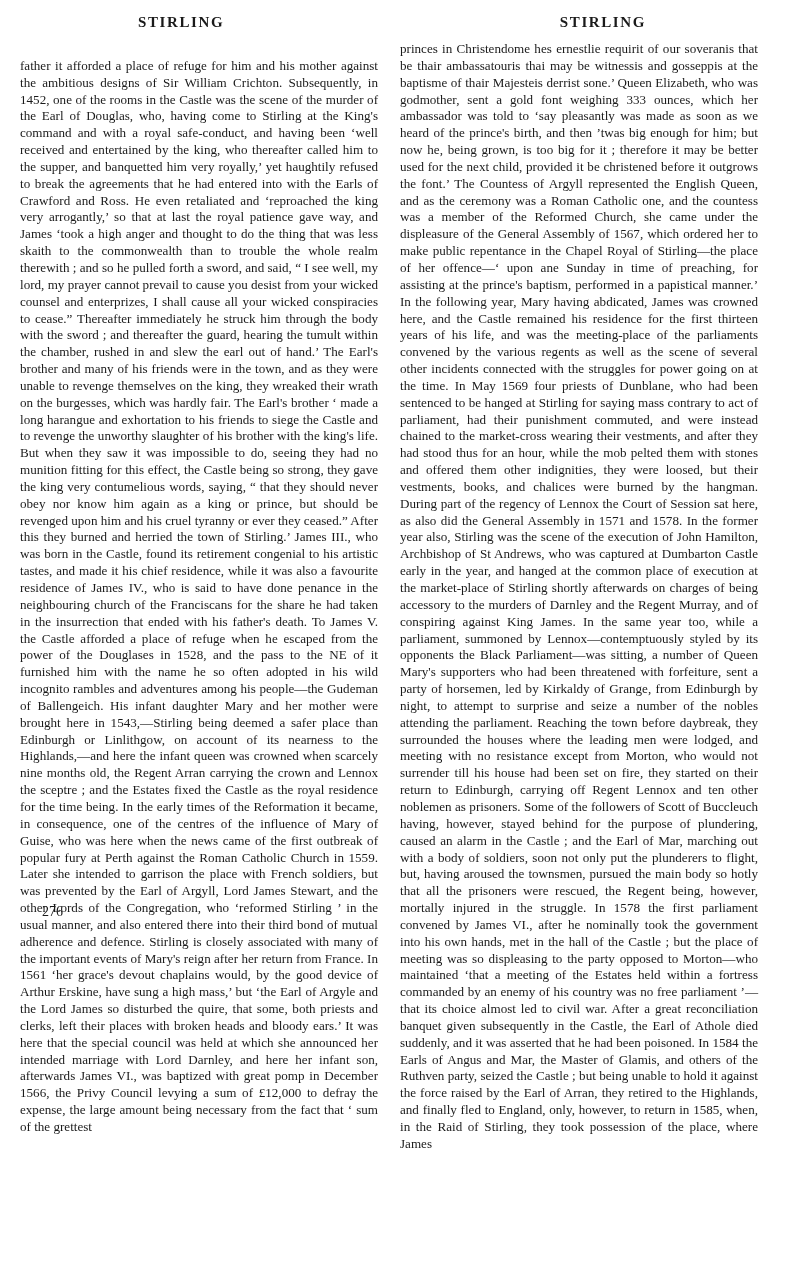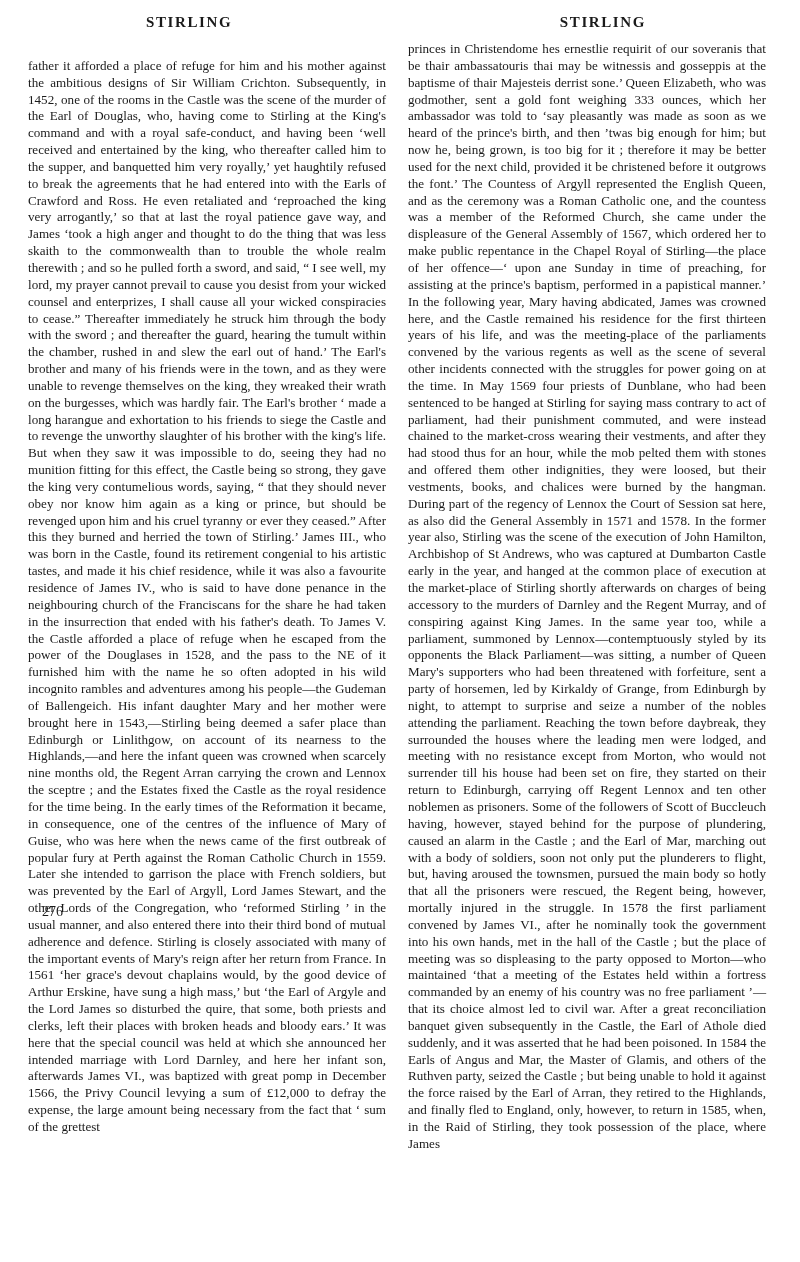--- a/index.html
+++ b/index.html
@@ -11,21 +11,21 @@
     width: 800px;
     height: 1262px;
     font-family: "Liberation Serif", serif;
     color: #1a1a1a;
   }
   .page {
     position: relative;
     width: 800px;
     height: 928px;
     box-sizing: border-box;
-    padding: 14px 26px 10px 28px;
+    padding: 14px 26px 10px 20px;
   }
   .running-heads {
     display: flex;
     justify-content: space-between;
     padding: 0 0 10px 0;
   }
   .running-head {
     font-family: "Liberation Serif", serif;
     font-size: 15px;
     font-weight: bold;

